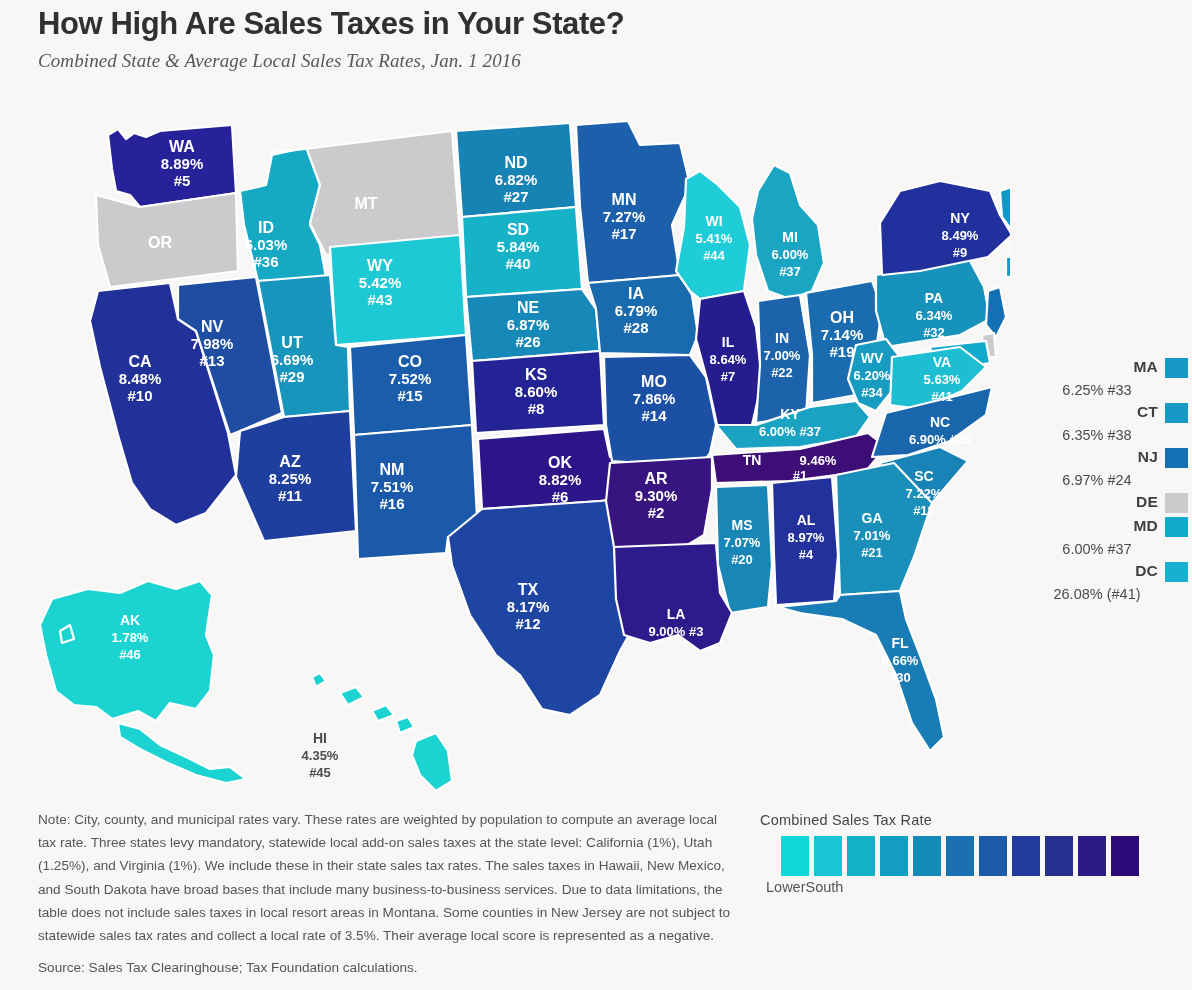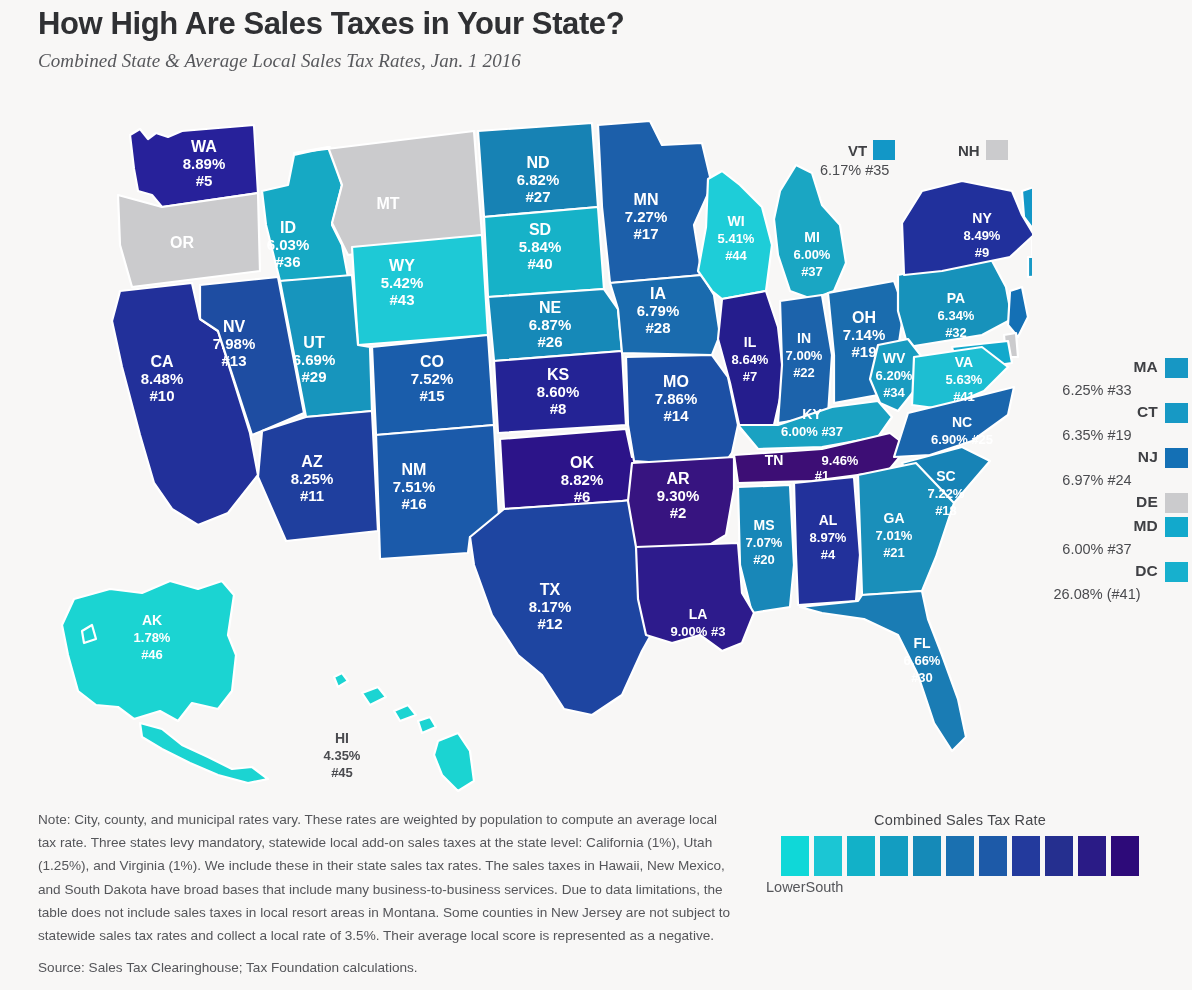--- a/index.html
+++ b/index.html
@@ -19,21 +19,21 @@
     font-size:31px;font-weight:bold;color:#2f3033;
     letter-spacing:-0.4px;line-height:40px;margin:0;
   }
   .subtitle{
     font-family:"Liberation Serif", serif;
     font-style:italic;font-size:19px;color:#57585c;
     line-height:26px;margin:4px 0 0 0;letter-spacing:0.1px;
   }
 
   
-  .mapwrap{position:absolute;left:0px;top:95px;width:1010px;height:710px;padding-left:22px;}
+  .mapwrap{position:absolute;left:0px;top:95px;width:1010px;height:710px;}
   svg.usmap{display:block;width:1010px;height:710px;}
   .st{stroke:#ffffff;stroke-width:2.2;stroke-linejoin:round;}
 
   .lbl{
     font-family:"Liberation Sans", sans-serif;
     font-weight:bold;fill:#ffffff;text-anchor:middle;
     paint-order:stroke;
   }
   .lbl-abbr{font-size:16px;}
   .lbl-val{font-size:15px;}
@@ -63,21 +63,21 @@
   .note{
     position:absolute;left:38px;top:808px;width:700px;
     font-size:13.6px;line-height:23.2px;color:#55565a;
     font-family:"Liberation Sans", sans-serif;
   }
   .note p{margin:0;}
   .note .src{margin-top:9px;}
 
   
   .gradlegend{position:absolute;left:760px;top:812px;width:400px;}
-  .gl-title{text-align:center;font-size:14.5px;color:#46474b;margin-bottom:8px;letter-spacing:0.2px;}
+  .gl-title{font-size:14.5px;color:#46474b;margin-bottom:8px;letter-spacing:0.2px;}
   .gl-bar{display:flex;gap:5px;justify-content:center;}
   .gl-sw{width:28px;height:40px;}
   .gl-ends{display:flex;justify-content:flex-start;margin-top:3px;padding:0 6px;}
   .gl-end{font-size:14.5px;color:#55565a;}
 </style>
 </head>
 <body>
 
 <div id="infographic">
 
@@ -351,46 +351,35 @@
     </g>
     <g class="lbl-sm">
       <text class="lbl lbl-abbr lbl-dark" x="320" y="648">HI</text>
       <text class="lbl lbl-val lbl-dark" x="320" y="665">4.35%</text>
       <text class="lbl lbl-rank lbl-dark" x="320" y="682">#45</text>
     </g>
 
   </svg>
   </div>
 
-  <div class="topinset">
-    <div class="ti-row" style="left:28px;top:0px;">
-      <span class="ti-ab">VT</span>
-      <span class="ti-sw" style="background:#1297c7"></span>
-    </div>
-    <div class="ti-val" style="left:0px;top:22px;">6.17% #35</div>
-    <div class="ti-row" style="left:138px;top:0px;">
-      <span class="ti-ab">NH</span>
-      <span class="ti-sw" style="background:#cbcbcd"></span>
-    </div>
-  </div>
 
   <div class="sidelist">
     <div class="sl-item">
       <div class="sl-top">
         <span class="sl-ab">MA</span>
         <span class="sl-sw" style="background:#1797c4"></span>
       </div>
       <div class="sl-val">6.25% #33</div>
     </div>
     <div class="sl-item">
       <div class="sl-top">
         <span class="sl-ab">CT</span>
         <span class="sl-sw" style="background:#1799c5"></span>
       </div>
-      <div class="sl-val">6.35% #19</div>
+      <div class="sl-val">6.35% #38</div>
     </div>
     <div class="sl-item">
       <div class="sl-top">
         <span class="sl-ab">NJ</span>
         <span class="sl-sw" style="background:#1470b5"></span>
       </div>
       <div class="sl-val">6.97% #24</div>
     </div>
     <div class="sl-item">
       <div class="sl-top">

